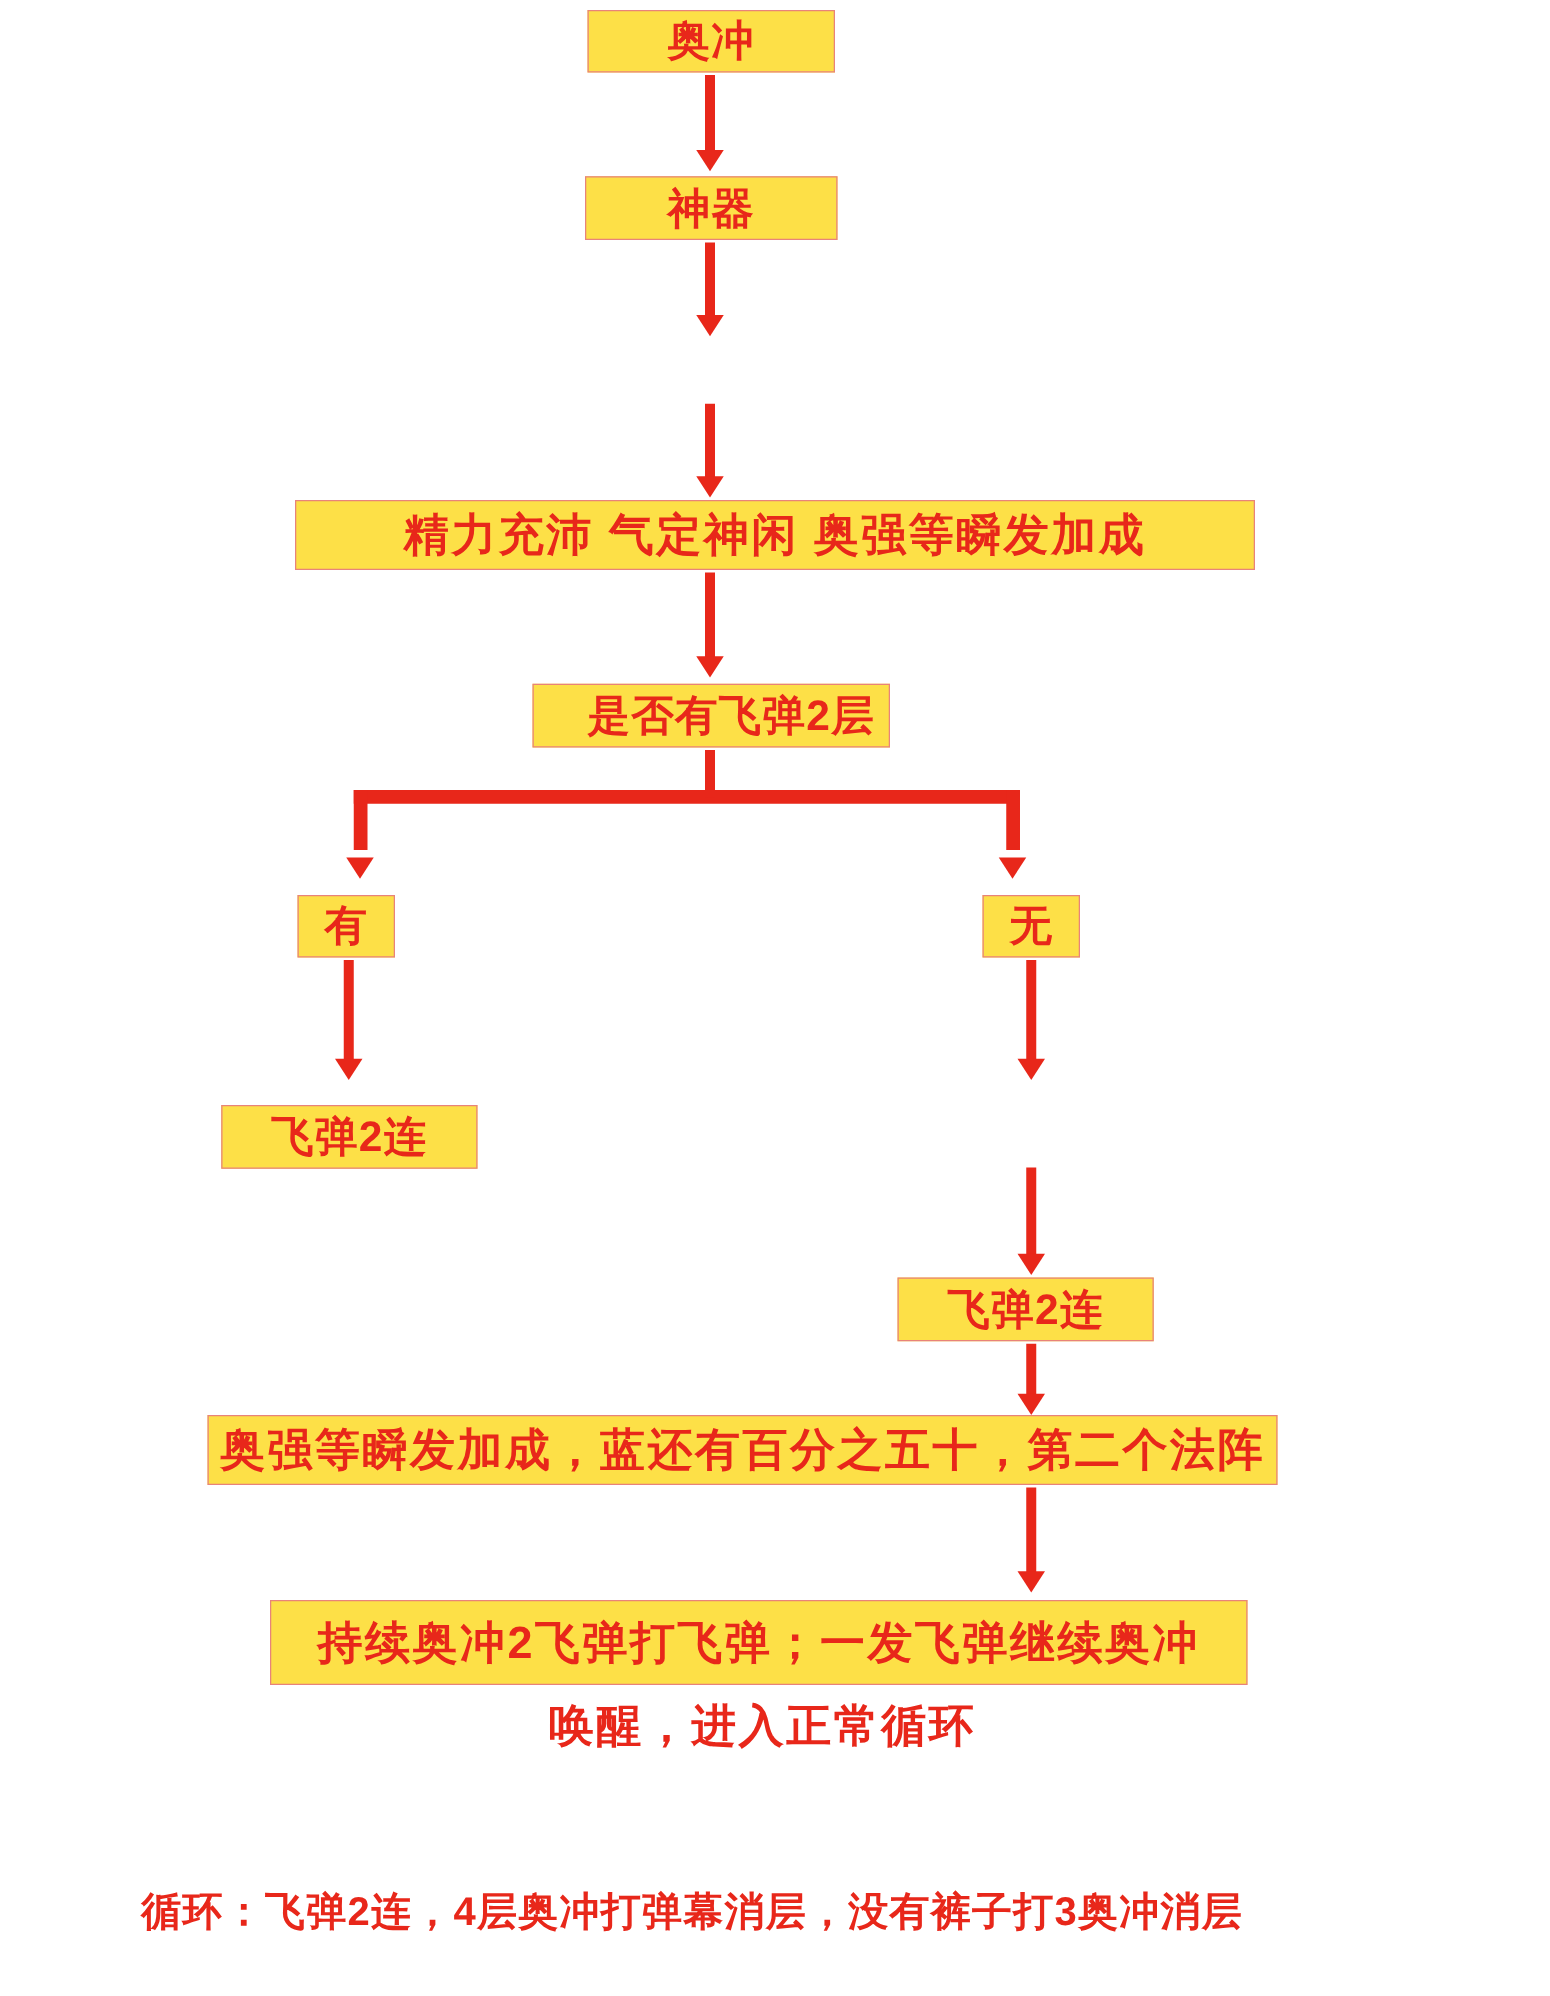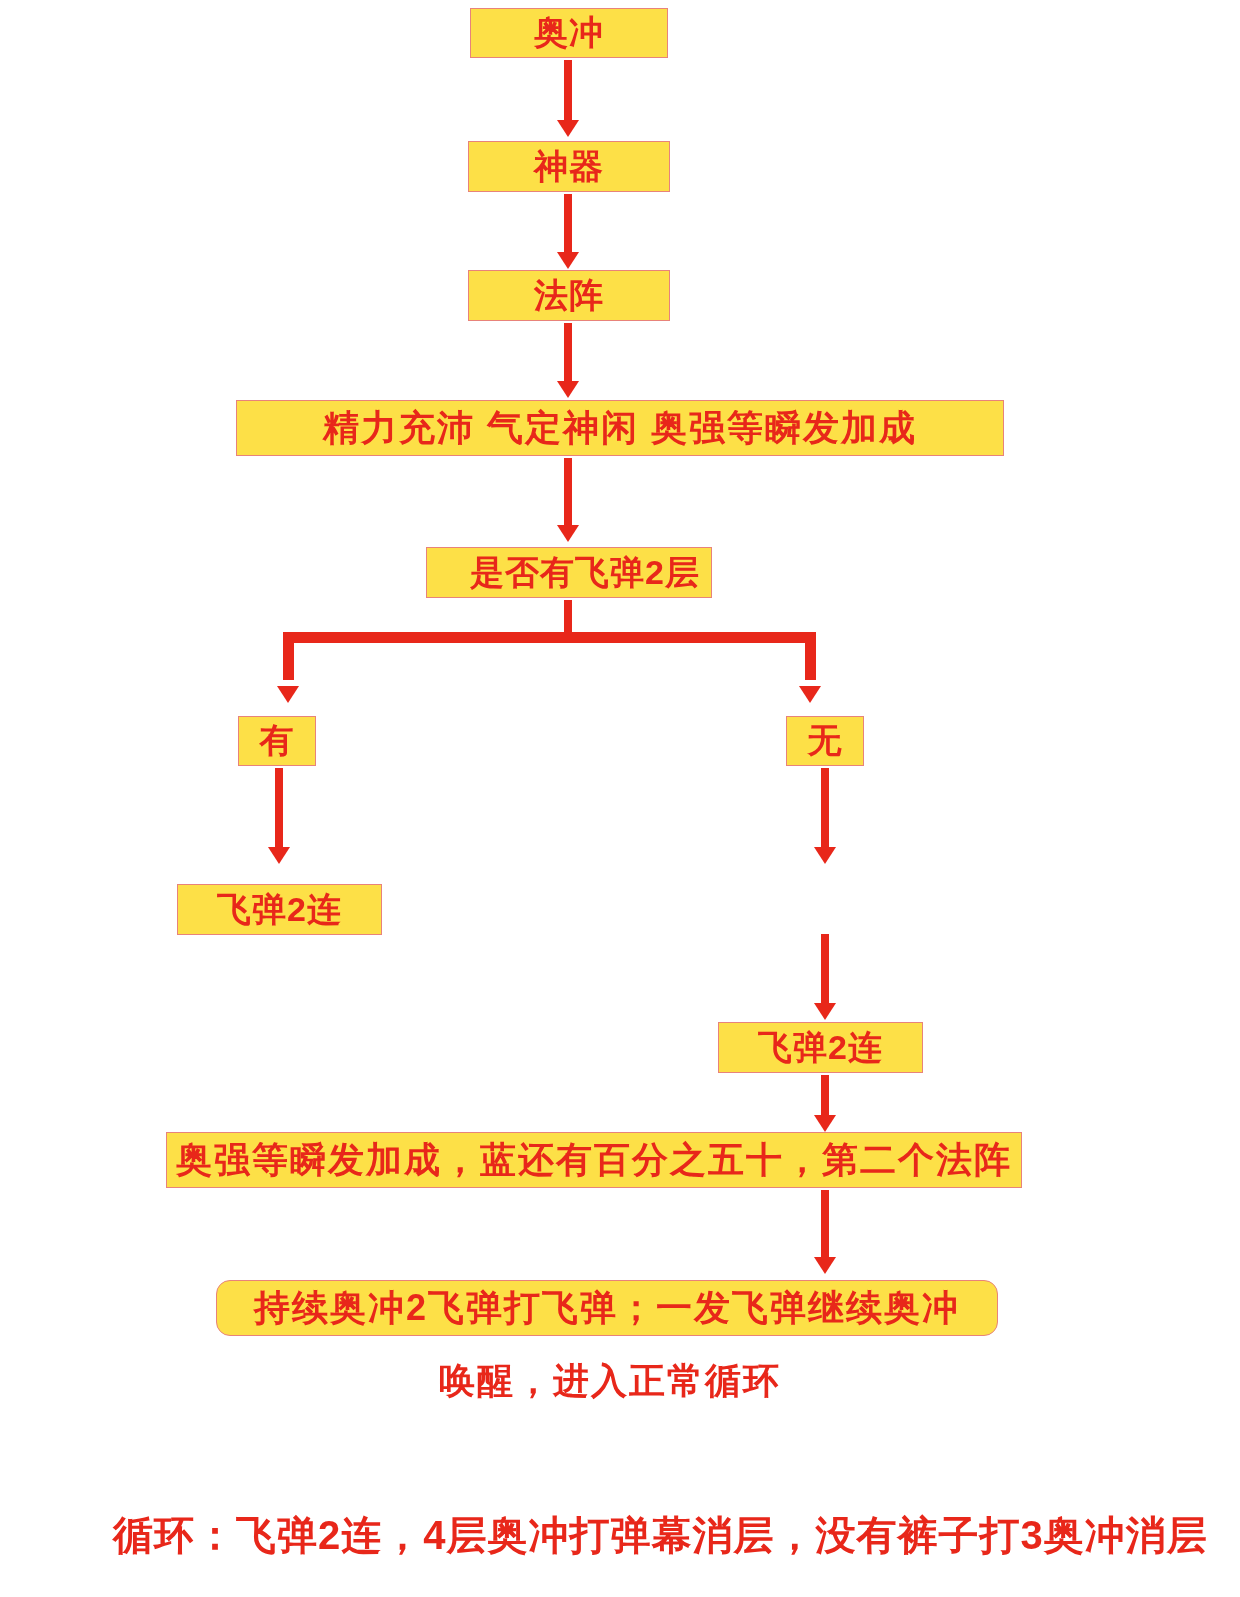--- a/index.html
+++ b/index.html
@@ -84,21 +84,20 @@
     <div class="head head-down" style="left:1px; top:60px;"></div>
   </div>
 
   <div class="node" style="left:468px; top:141px; width:202px; height:51px; font-size:34px;">神器</div>
 
   <div class="arrow" style="left:556px; top:194px; width:24px; height:78px;">
     <div class="shaft" style="left:8px; top:0; width:8px; height:61px;"></div>
     <div class="head head-down" style="left:1px; top:58px;"></div>
   </div>
 
-  <div class="node" style="left:468px; top:270px; width:202px; height:51px; font-size:34px;">法阵</div>
 
   <div class="arrow" style="left:556px; top:323px; width:24px; height:78px;">
     <div class="shaft" style="left:8px; top:0; width:8px; height:61px;"></div>
     <div class="head head-down" style="left:1px; top:58px;"></div>
   </div>
 
   <div class="node wide" style="left:236px; top:400px; width:768px; height:56px; font-size:36px;">精力充沛     气定神闲     奥强等瞬发加成</div>
 
   <div class="arrow" style="left:556px; top:458px; width:24px; height:88px;">
     <div class="shaft" style="left:8px; top:0; width:8px; height:70px;"></div>
@@ -147,19 +146,19 @@
     <div class="head head-down" style="left:1px; top:40px;"></div>
   </div>
 
   <div class="node wide" style="left:166px; top:1132px; width:856px; height:56px; font-size:36px;">奥强等瞬发加成，蓝还有百分之五十，第二个法阵</div>
 
   <div class="arrow" style="left:813px; top:1190px; width:24px; height:88px;">
     <div class="shaft" style="left:8px; top:0; width:8px; height:70px;"></div>
     <div class="head head-down" style="left:1px; top:67px;"></div>
   </div>
 
-  <div class="node wide" style="left:216px; top:1280px; width:782px; height:56px; font-size:36px;border-radius:14px;">持续奥冲2飞弹打飞弹；一发飞弹继续奥冲</div>
+  <div class="node wide" style="left:216px; top:1280px; width:782px; height:68px; font-size:36px;">持续奥冲2飞弹打飞弹；一发飞弹继续奥冲</div>
 
   <div class="plain-text" style="left:420px; top:1356px; width:380px; height:50px; font-size:36px;">唤醒，进入正常循环</div>
 
-  <div class="footer-note" style="left:113px; top:1508px; width:1020px; font-size:40px;">循环：飞弹2连，4层奥冲打弹幕消层，没有裤子打3奥冲消层</div>
+  <div class="footer-note" style="left:113px; top:1508px; width:1020px; font-size:32px;">循环：飞弹2连，4层奥冲打弹幕消层，没有裤子打3奥冲消层</div>
 
 </div>
 
 </body></html>

